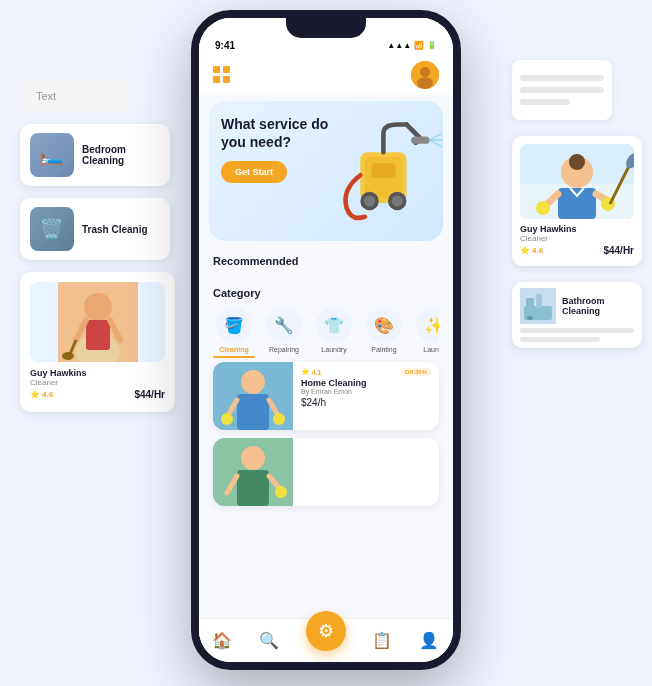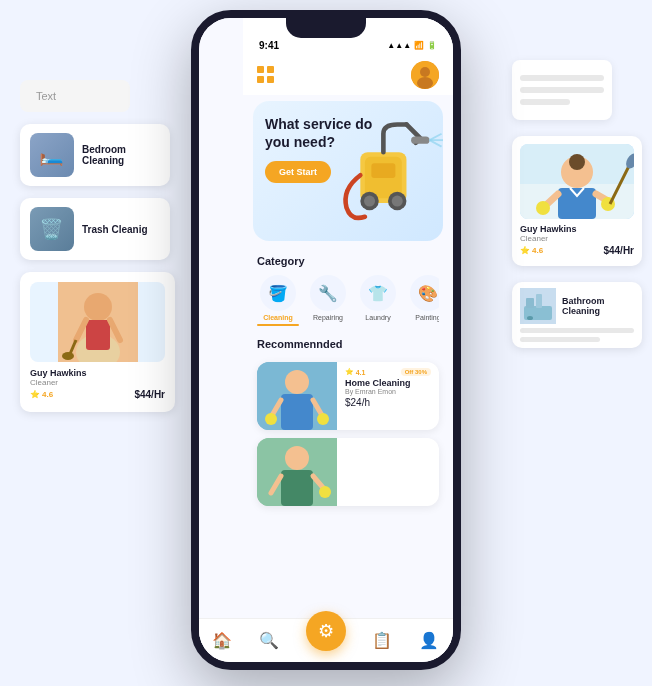--- a/index.html
+++ b/index.html
@@ -42,21 +42,20 @@
       background: #1a1a2e;
       border-radius: 0 0 15px 15px;
       z-index: 20;
     }
 
     .phone-screen {
       width: 100%;
       height: 100%;
       background: #f8f9ff;
       overflow: hidden;
-      padding-left: 44px;
     }
 
     
     .status-bar {
       display: flex;
       justify-content: space-between;
       align-items: center;
       padding: 22px 16px 4px;
       background: white;
       font-size: 9px;
@@ -738,20 +737,24 @@
             <rect x="42" y="62" width="26" height="16" rx="3" fill="#e8aa20"></rect>
 
             <circle cx="40" cy="103" r="10" fill="#555"></circle>
             <circle cx="40" cy="103" r="6" fill="#777"></circle>
             <circle cx="70" cy="103" r="10" fill="#555"></circle>
             <circle cx="70" cy="103" r="6" fill="#777"></circle>
 
             <path d="M30 75 Q10 90 15 110 Q20 125 35 120" stroke="#cc4422" stroke-width="5" fill="none" stroke-linecap="round"></path>
           </svg>
         </div>
+      </div>
+
+      <div class="section">
+        <div class="section-title">Recommennded</div>
       </div>
 
       <div class="section">
         <div class="section-title">Category</div>
         <div class="category-list">
           <div class="category-item">
             <div class="category-icon-circle">🪣</div>
             <span class="category-label active">Cleaning</span>
             <div class="active-underline"></div>
           </div>
@@ -767,24 +770,20 @@
             <div class="category-icon-circle">🎨</div>
             <span class="category-label">Painting</span>
           </div>
           <div class="category-item">
             <div class="category-icon-circle">✨</div>
             <span class="category-label">Laun...</span>
           </div>
         </div>
       </div>
 
-      <div class="section">
-        <div class="section-title">Recommennded</div>
-      </div>
-
       <div class="rec-card">
         <div class="rec-card-image rec-img-1">
           <svg width="80" height="68" viewBox="0 0 80 68" xmlns="http://www.w3.org/2000/svg">
             <rect width="80" height="68" fill="#7bb8d4"></rect>
             <circle cx="40" cy="20" r="12" fill="#f4c090"></circle>
             <rect x="24" y="32" width="32" height="36" rx="4" fill="#4488cc"></rect>
             <line x1="24" y1="38" x2="14" y2="55" stroke="#f4c090" stroke-width="5" stroke-linecap="round"></line>
             <line x1="56" y1="38" x2="66" y2="55" stroke="#f4c090" stroke-width="5" stroke-linecap="round"></line>
             <circle cx="14" cy="57" r="6" fill="#f0e040"></circle>
             <circle cx="66" cy="57" r="6" fill="#f0e040"></circle>

